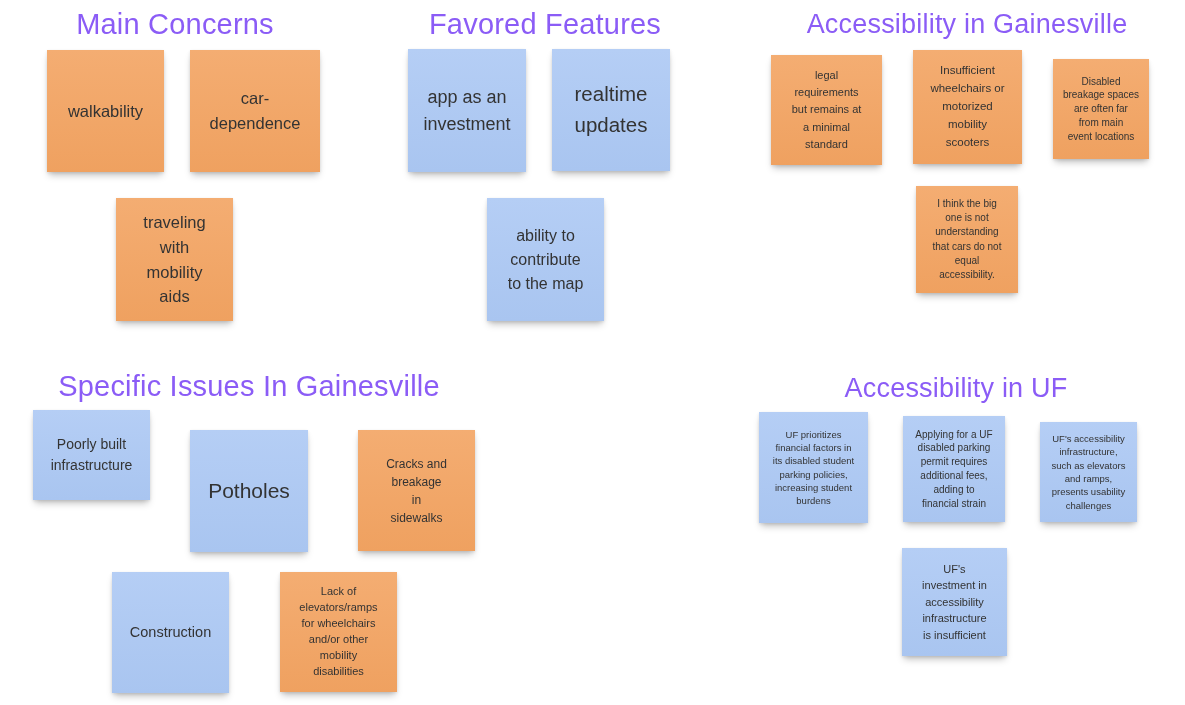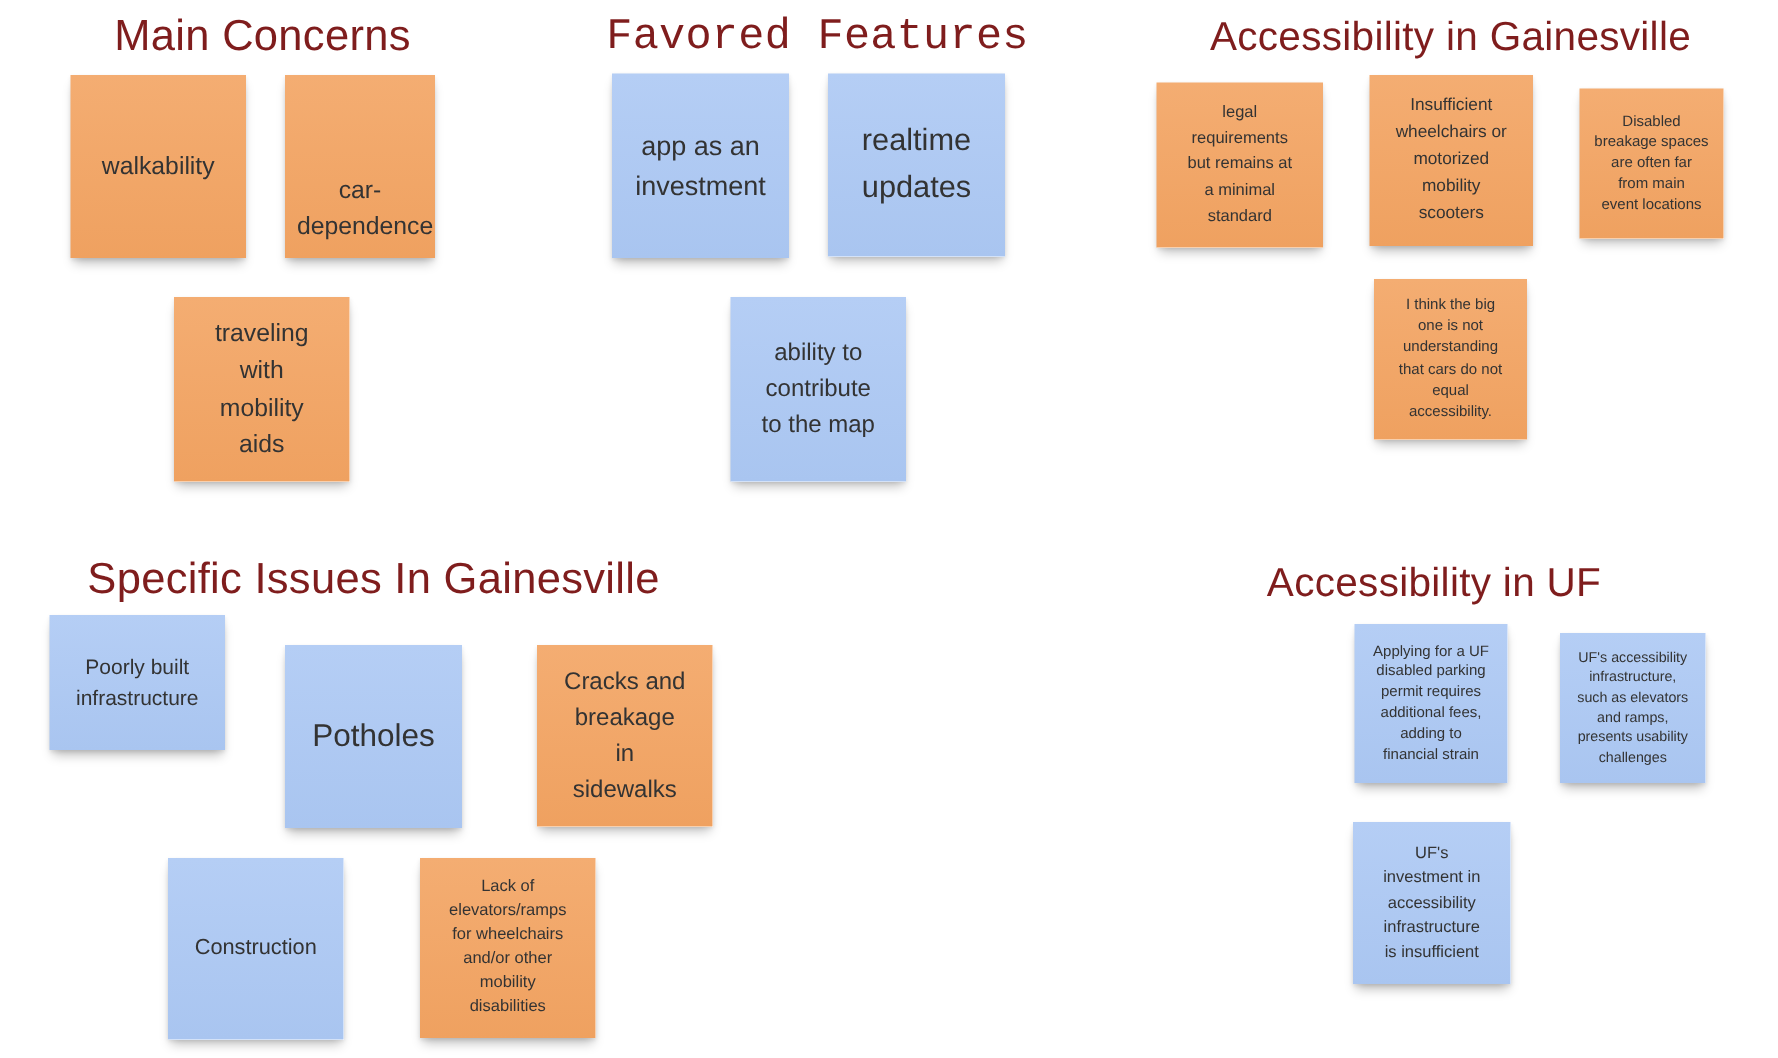--- a/index.html
+++ b/index.html
@@ -12,21 +12,21 @@
     position: relative;
     width: 1185px;
     height: 705px;
     background: #ffffff;
     overflow: hidden;
   }
   .group-title {
     position: absolute;
     transform: translateX(-50%);
     white-space: nowrap;
-    color: #7f1d1d;
+    color: #8b5cf6;
     font-weight: 400;
     letter-spacing: 0.2px;
   }
   .note {
     position: absolute;
     display: flex;
     align-items: center;
     justify-content: center;
     text-align: center;
     color: #333333;
@@ -45,29 +45,29 @@
     display: block;
     width: 100%;
   }
 </style>
 </head>
 <body>
 
 <div id="board">
 
   <div class="group-title" style="left:175px; top:8px; font-size:29px;">Main Concerns</div>
-  <div class="group-title" style="left:545px; top:8px; font-size:29px;font-family:Liberation Mono, monospace;">Favored Features</div>
+  <div class="group-title" style="left:545px; top:8px; font-size:29px;">Favored Features</div>
   <div class="group-title" style="left:967px; top:9px; font-size:27px;">Accessibility in Gainesville</div>
   <div class="group-title" style="left:956px; top:373px; font-size:27px;">Accessibility in UF</div>
   <div class="group-title" style="left:249px; top:370px; font-size:29px;">Specific Issues In Gainesville</div>
 
   <div class="note orange" style="left:47px; top:50px; width:117px; height:122px; font-size:16.5px; line-height:1.5;">
     <span class="note-text">walkability</span>
   </div>
-  <div class="note orange" style="left:190px; top:50px; width:100px; height:122px; font-size:16.5px; line-height:1.5;align-items:flex-end;">
+  <div class="note orange" style="left:190px; top:50px; width:130px; height:122px; font-size:16.5px; line-height:1.5;">
     <span class="note-text">car-
 dependence</span>
   </div>
   <div class="note orange" style="left:116px; top:198px; width:117px; height:123px; font-size:16.5px; line-height:1.5;">
     <span class="note-text">traveling
 with
 mobility
 aids</span>
   </div>
 
@@ -115,38 +115,46 @@
 accessibility.</span>
   </div>
 
   <div class="note blue" style="left:33px; top:410px; width:117px; height:90px; font-size:14px; line-height:1.5;">
     <span class="note-text">Poorly built
 infrastructure</span>
   </div>
   <div class="note blue" style="left:190px; top:430px; width:118px; height:122px; font-size:21px; line-height:1.5;">
     <span class="note-text">Potholes</span>
   </div>
-  <div class="note orange" style="left:358px; top:430px; width:117px; height:121px; font-size:16px; line-height:1.5;text-align:center;">
+  <div class="note orange" style="left:358px; top:430px; width:117px; height:121px; font-size:12px; line-height:1.5;text-align:center;">
     <span class="note-text">Cracks and
 breakage
 in
 sidewalks</span>
   </div>
   <div class="note blue" style="left:112px; top:572px; width:117px; height:121px; font-size:14.5px; line-height:1.5;">
     <span class="note-text">Construction</span>
   </div>
   <div class="note orange" style="left:280px; top:572px; width:117px; height:120px; font-size:11px; line-height:1.45;">
     <span class="note-text">Lack of
 elevators/ramps
 for wheelchairs
 and/or other
 mobility
 disabilities</span>
   </div>
 
+  <div class="note blue" style="left:759px; top:412px; width:109px; height:111px; font-size:9.5px; line-height:1.4;">
+    <span class="note-text">UF prioritizes
+financial factors in
+its disabled student
+parking policies,
+increasing student
+burdens</span>
+  </div>
   <div class="note blue" style="left:903px; top:416px; width:102px; height:106px; font-size:10px; line-height:1.38;">
     <span class="note-text">Applying for a UF
 disabled parking
 permit requires
 additional fees,
 adding to
 financial strain</span>
   </div>
   <div class="note blue" style="left:1040px; top:422px; width:97px; height:100px; font-size:9.5px; line-height:1.4;">
     <span class="note-text">UF's accessibility

